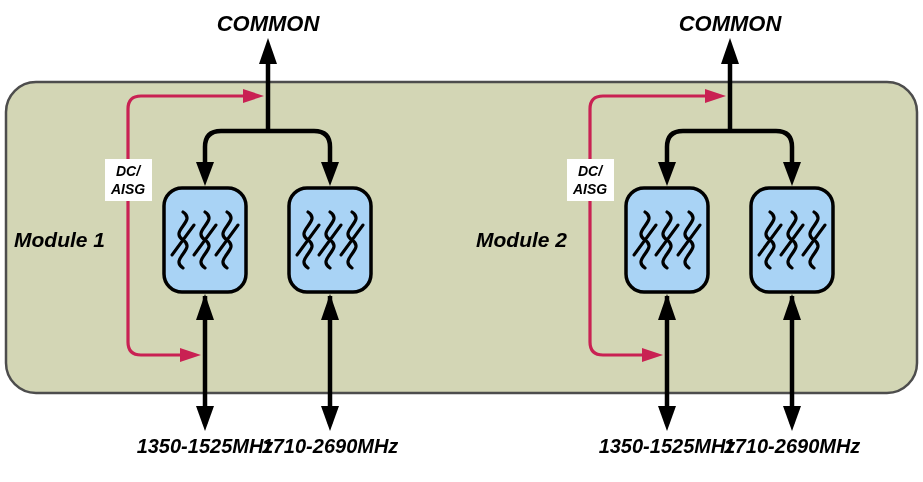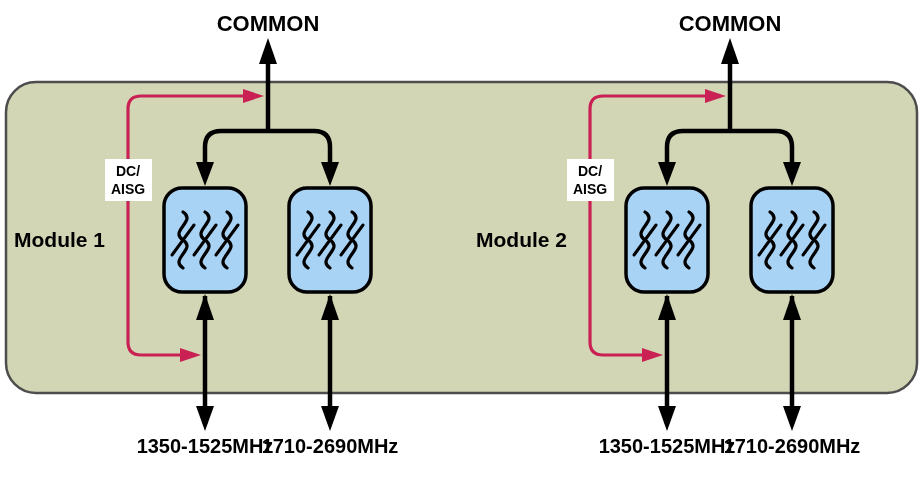--- a/index.html
+++ b/index.html
@@ -3,21 +3,21 @@
 <meta charset="utf-8">
 <style>
   :root{
     --enclosure-fill:#d3d6b5;
     --enclosure-stroke:#4d4d4d;
     --filter-fill:#a9d3f5;
     --signal-line:#000000;
     --dc-aisg-line:#c92153;
   }
   html,body{margin:0;padding:0;background:#ffffff;}
-  .stage{position:relative;width:923px;height:482px;background:#ffffff;font-family:"Liberation Sans",sans-serif;}
+  .stage{position:relative;width:923px;height:482px;background:#ffffff;font-family:"Liberation Sans",sans-serif;font-style:italic;}
   svg{display:block;}
   .enclosure{fill:var(--enclosure-fill);stroke:var(--enclosure-stroke);stroke-width:2.5;}
   .signal{stroke:var(--signal-line);stroke-width:4.5;fill:none;stroke-linejoin:round;}
   .arrowhead{fill:var(--signal-line);stroke:none;}
   .filter-box{fill:var(--filter-fill);stroke:#000;stroke-width:3.5;}
   .wave{stroke:#000;stroke-width:3.2;fill:none;stroke-linecap:round;}
   .strike{stroke:#000;stroke-width:3;stroke-linecap:round;}
   .red-path{stroke:var(--dc-aisg-line);stroke-width:3.2;fill:none;stroke-linejoin:round;}
   .red-arrowhead{fill:var(--dc-aisg-line);stroke:none;}
   .label-bg{fill:#ffffff;}

